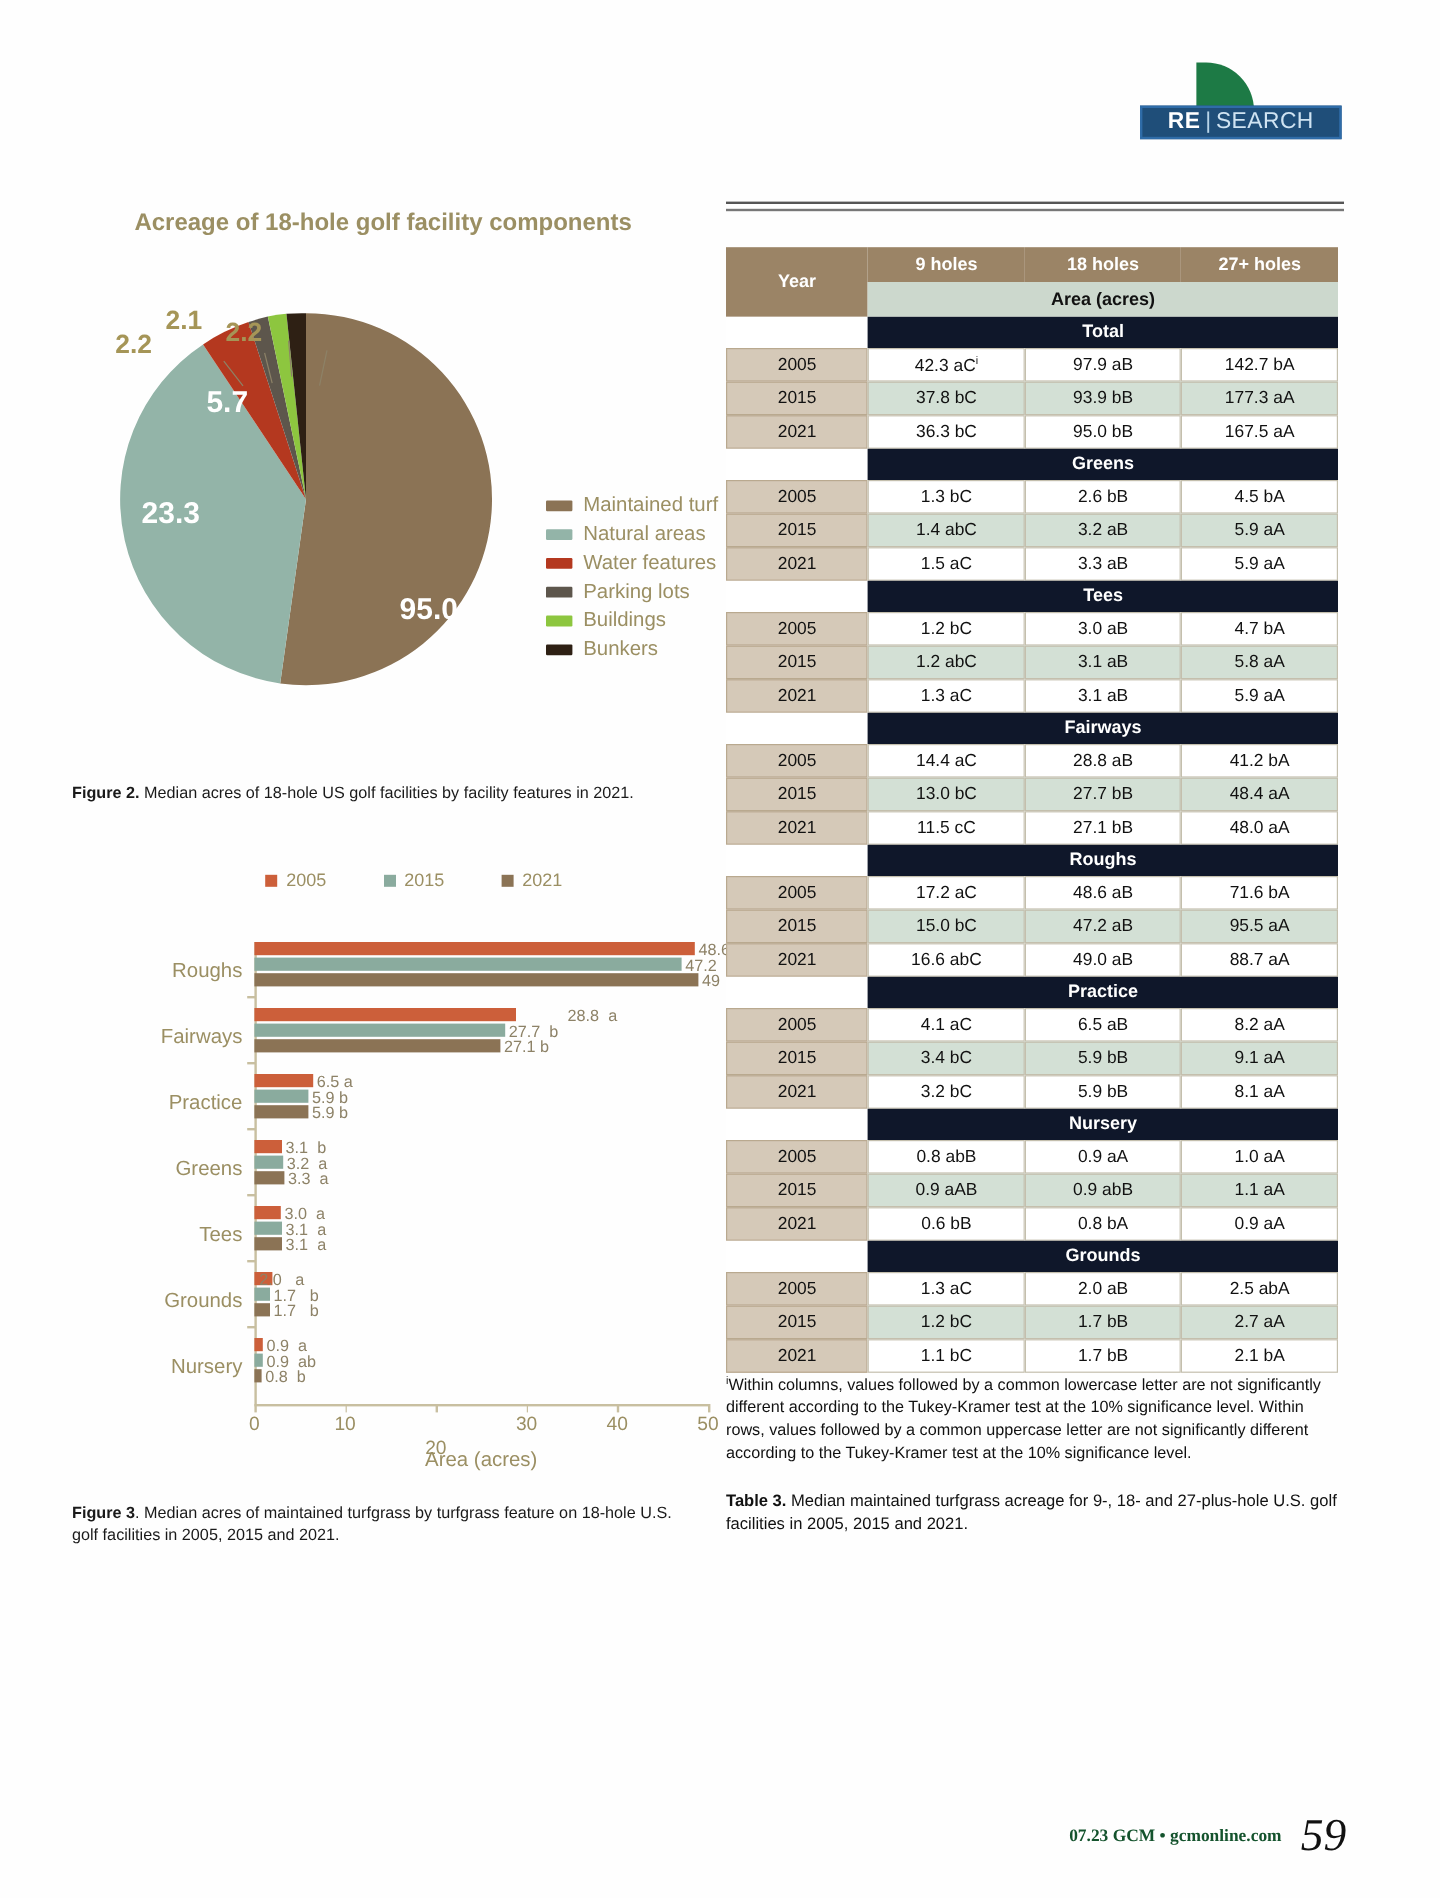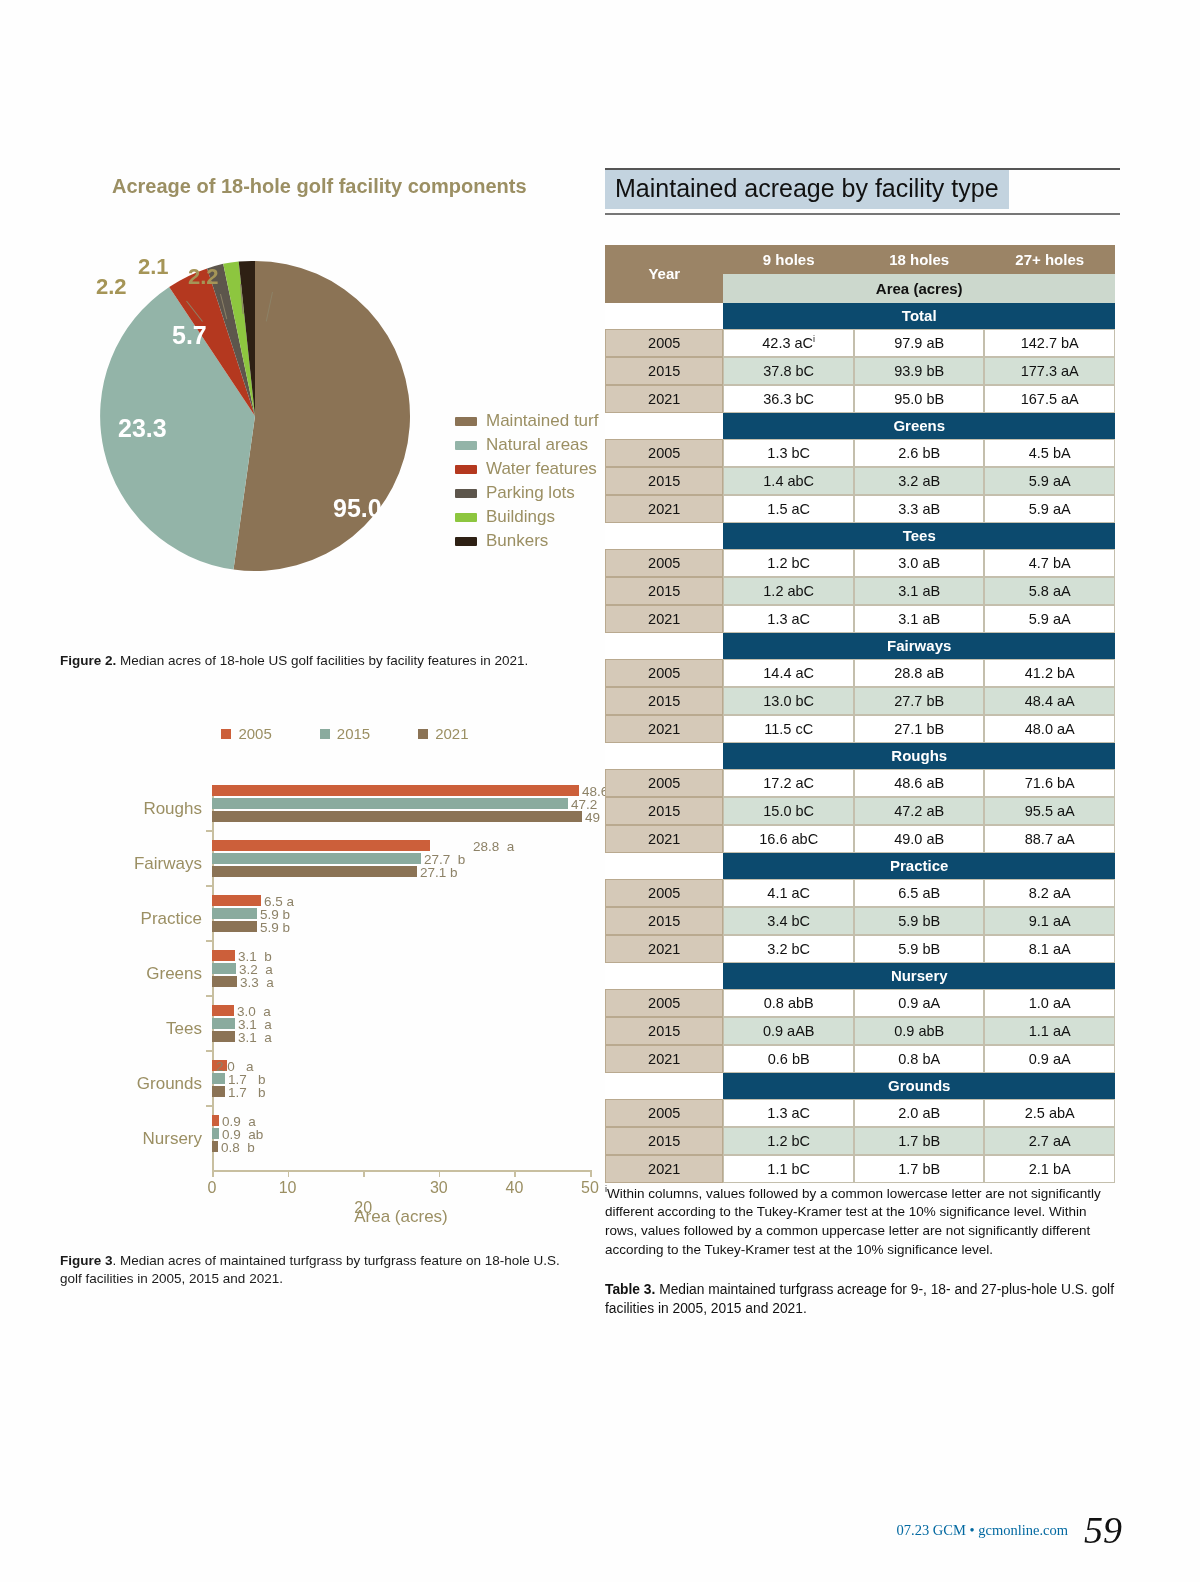--- a/index.html
+++ b/index.html
@@ -72,45 +72,53 @@
   table.t3 td,table.t3 th{padding:0;}
   .c-year{width:118px;}
   .c-d{width:130px;}
 
   .hd-brown{background:#9b8466;color:#fff;font-weight:bold;text-align:center;
             font-size:15px;height:29px;vertical-align:middle;}
   .hd-year{background:#9b8466;color:#fff;font-weight:bold;text-align:center;
            font-size:15px;vertical-align:middle;}
   .hd-area{background:#ccd8cd;color:#111;font-weight:bold;text-align:center;
            font-size:15px;height:29px;}
-  .sec-green{background:#0c4a6e;color:#fff;font-weight:bold;text-align:center;
+  .sec-green{background:#0f172a;color:#fff;font-weight:bold;text-align:center;
              font-size:15px;height:26px;}
   .sec-blank{background:#ffffff;}
   .yr{background:#d5c9b8;color:#111;text-align:center;height:28px;
       border:1px solid #b9a98f;box-sizing:border-box;}
   .dv{text-align:center;height:28px;border:1px solid #c4bfad;box-sizing:border-box;color:#111;}
   .rw-white .dv{background:#ffffff;}
   .rw-tint .dv{background:#d3e0d5;}
   .rw-tint .yr{background:#d5c9b8;}
   .sup{font-size:9px;vertical-align:super;}
 
   .foot-note{font-size:13.5px;color:#111;line-height:1.42;}
   .tab-cap{font-size:13.8px;color:#111;line-height:1.4;margin-top:20px;}
   .tab-cap b{font-weight:bold;}
 
   .footer{position:absolute;left:0;right:0;bottom:30px;text-align:right;padding-right:78px;}
-  .f-txt{font-family:"Liberation Serif",serif;font-size:14.5px;color:#0369a1;font-weight:normal;}
+  .f-txt{font-family:"Liberation Serif",serif;font-size:14.5px;color:#14532d;font-weight:bold;}
   .f-num{font-family:"Liberation Serif",serif;font-size:38px;font-style:italic;color:#111;
          margin-left:16px;vertical-align:-8px;}
 </style>
 </head>
 <body>
 
 <div class="page">
 
+  <div class="logo-wrap">
+    <div class="logo-arc"></div>
+    <div class="logo-bar">
+      <span class="logo-re">RE</span>
+      <span class="logo-div">|</span>
+      <span class="logo-search">SEARCH</span>
+    </div>
+  </div>
 
   <div class="left-col">
 
     <div class="pie-title">Acreage of 18-hole golf facility components</div>
 
     <div class="pie-area">
       <svg class="pie-svg" width="330" height="330" viewBox="0 0 330 330">
 
         <path d="M165 165 L165 10 A155 155 0 1 1 143.5 318.5 Z" fill="#8b7355"></path>
 
@@ -285,21 +293,20 @@
       <div class="xtitle">Area (acres)</div>
     </div>
   </div>
 
   <div class="fig-cap" style="position:absolute;left:60px;top:1252px;width:520px;">
     <b>Figure 3</b><span>. Median acres of maintained turfgrass by turfgrass feature on 18-hole U.S. golf facilities in 2005, 2015 and 2021.</span>
   </div>
 
   <div class="right-col">
     <div class="rule-top"></div>
-    <div class="panel-title">Maintained acreage by facility type</div>
     <div class="rule-bot"></div>
 
     <table class="t3">
       <colgroup>
         <col class="c-year">
           <col class="c-d">
           <col class="c-d">
           <col class="c-d">
       </colgroup>
       <tbody id="tbody">

